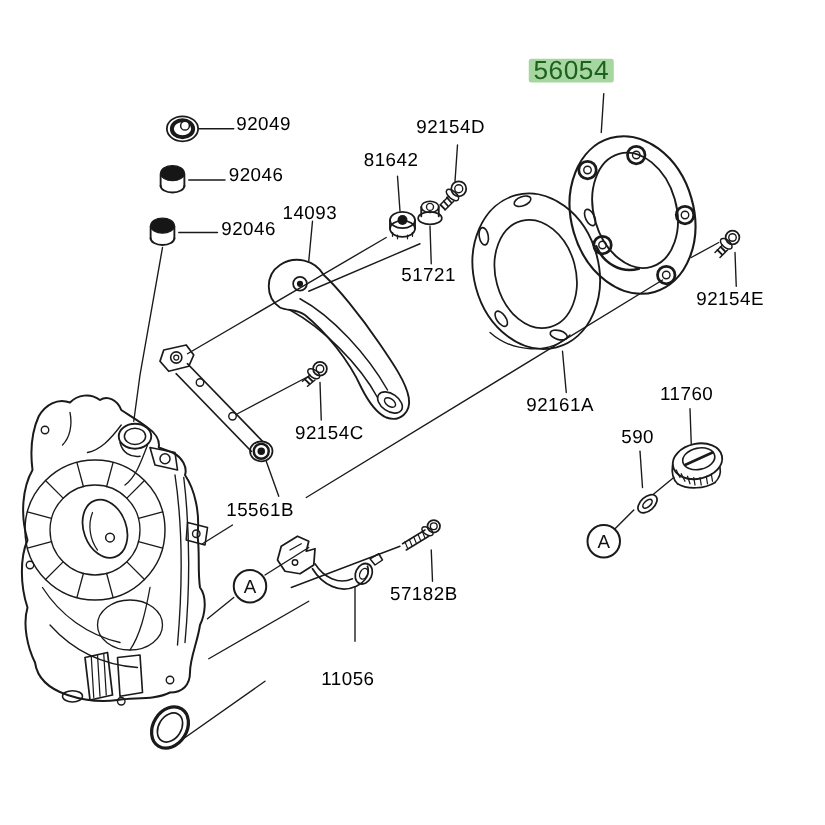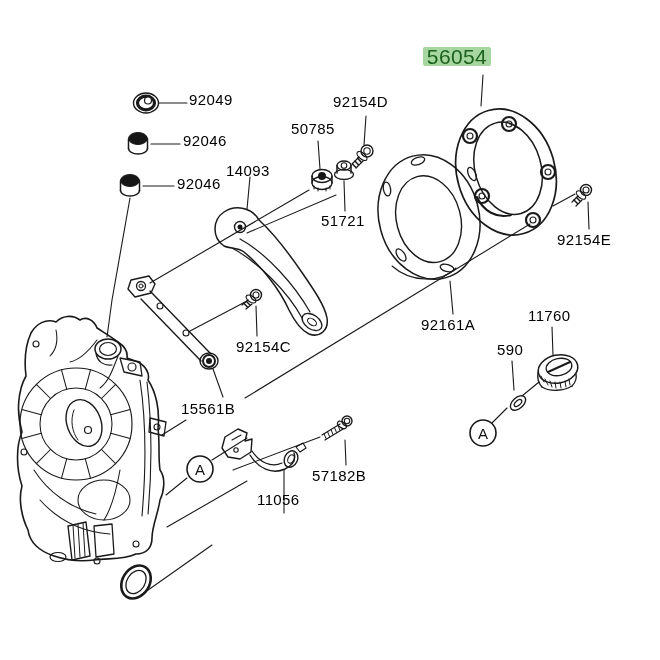--- a/index.html
+++ b/index.html
@@ -322,29 +322,29 @@
     </g>
     <g>
       <circle cx="483" cy="433" r="13" fill="#ffffff" stroke-width="1.6"></circle>
     </g>
   </svg>
 
   <div class="lbl" style="left:189px; top:92px">92049</div>
   <div class="lbl" style="left:183px; top:133px">92046</div>
   <div class="lbl" style="left:177px; top:176px">92046</div>
   <div class="lbl" style="left:226px; top:163px">14093</div>
-  <div class="lbl" style="left:291px; top:121px">50785</div>
+  <div class="lbl" style="left:291px; top:121px">81642</div>
   <div class="lbl" style="left:333px; top:94px">92154D</div>
   <div class="lbl" style="left:321px; top:213px">51721</div>
   <div class="chip" style="background: rgb(166, 215, 160); color: rgb(29, 97, 29);">56054</div>
   <div class="lbl" style="left:557px; top:232px">92154E</div>
   <div class="lbl" style="left:421px; top:317px">92161A</div>
   <div class="lbl" style="left:528px; top:308px">11760</div>
   <div class="lbl" style="left:497px; top:342px">590</div>
   <div class="lbl" style="left:236px; top:339px">92154C</div>
   <div class="lbl" style="left:181px; top:401px">15561B</div>
   <div class="lbl" style="left:312px; top:468px">57182B</div>
-  <div class="lbl" style="left:257px; top:492px">11056</div>
+  <div class="lbl" style="left:257px; top:536px">11056</div>
 
   <div class="marker-letter" style="left:187px; top:461px">A</div>
   <div class="marker-letter" style="left:470px; top:425px">A</div>
 
 </div>
 
 </body></html>

